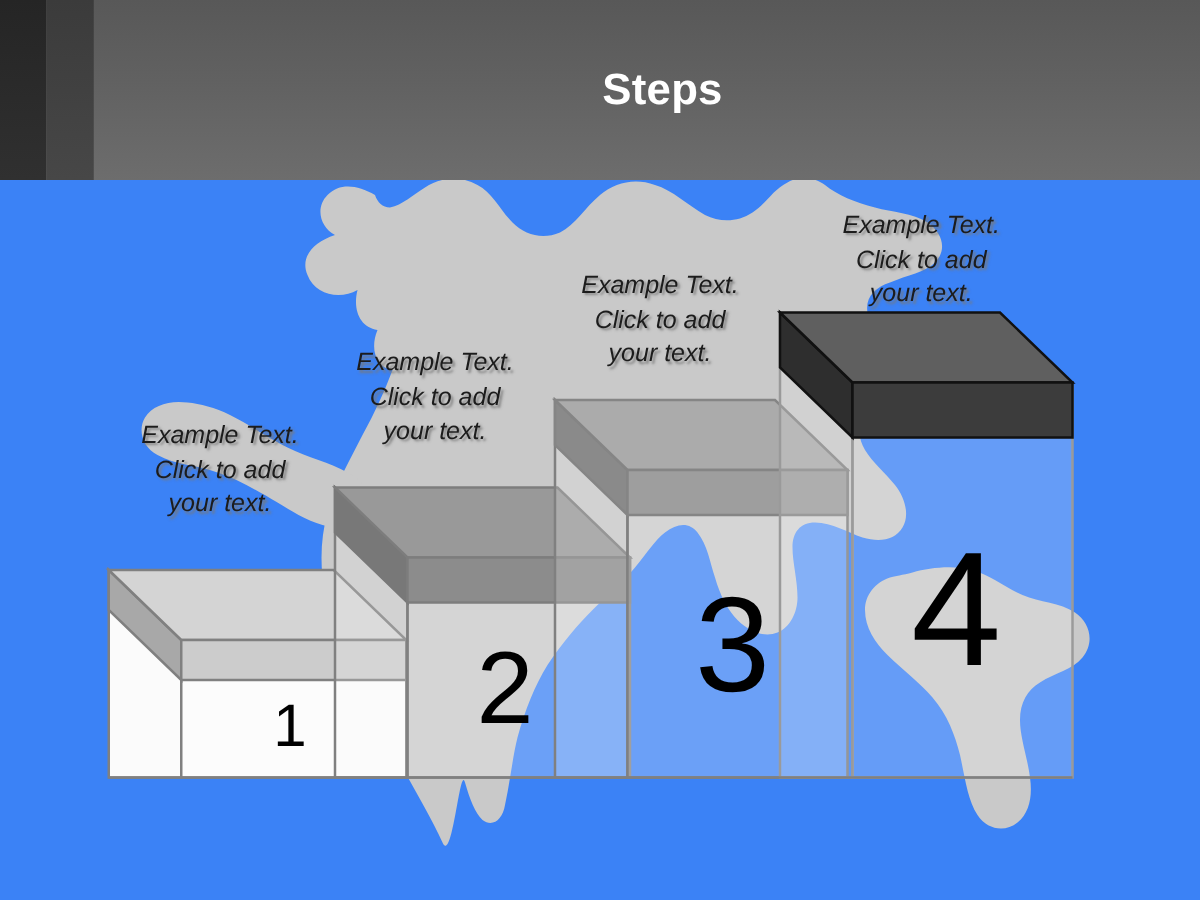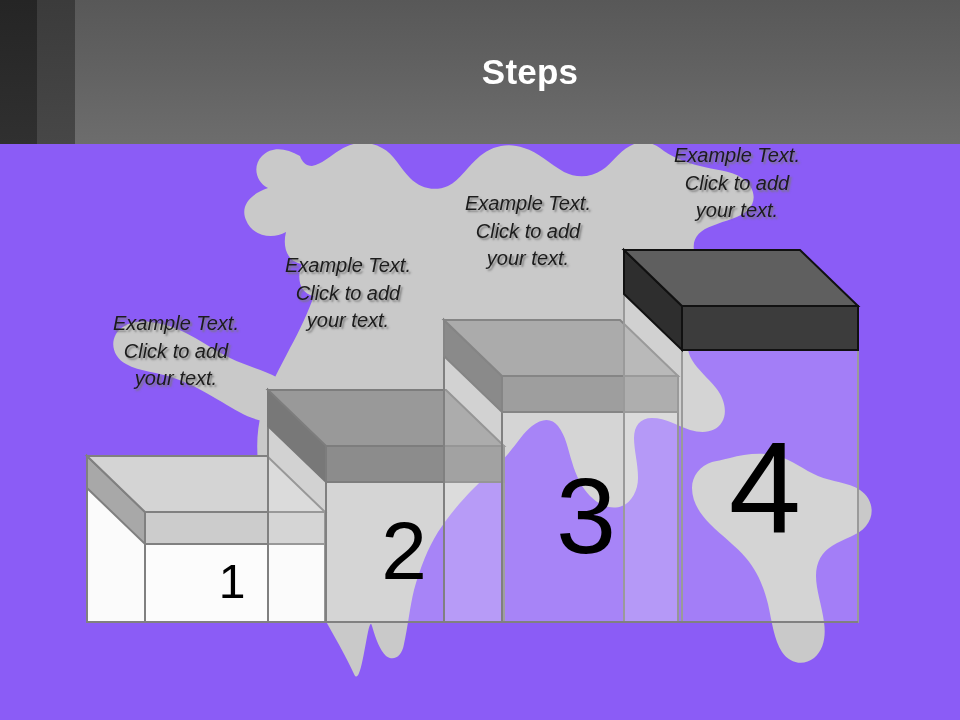--- a/index.html
+++ b/index.html
@@ -11,21 +11,21 @@
     height: 720px;
     overflow: hidden;
     background: #f7f7f7;
     font-family: "Liberation Sans", sans-serif;
   }
 
   #slide {
     position: relative;
     width: 960px;
     height: 720px;
-    background: #8b5cf6;
+    background: #3b82f6;
     overflow: hidden;
   }
 
   
   #header {
     position: absolute;
     left: 0; top: 0;
     width: 960px; height: 144px;
     overflow: hidden;
   }
@@ -96,20 +96,21 @@
   .caption {
     position: absolute;
     font-family: "Liberation Sans", sans-serif;
     font-style: italic;
     font-size: 20px;
     line-height: 1.38;
     color: #1c1c1c;
     text-align: center;
     white-space: pre-line;
     text-shadow: 2px 2px 2px rgba(120,120,120,0.85);
+    margin-top: 25px;
   }
   #cap-1 { left: 96px;  top: 310px; width: 160px; }
   #cap-2 { left: 268px; top: 252px; width: 160px; }
   #cap-3 { left: 448px; top: 190px; width: 160px; }
   #cap-4 { left: 650px; top: 142px; width: 174px; }
 </style>
 </head>
 <body>
 
 <div id="slide">

